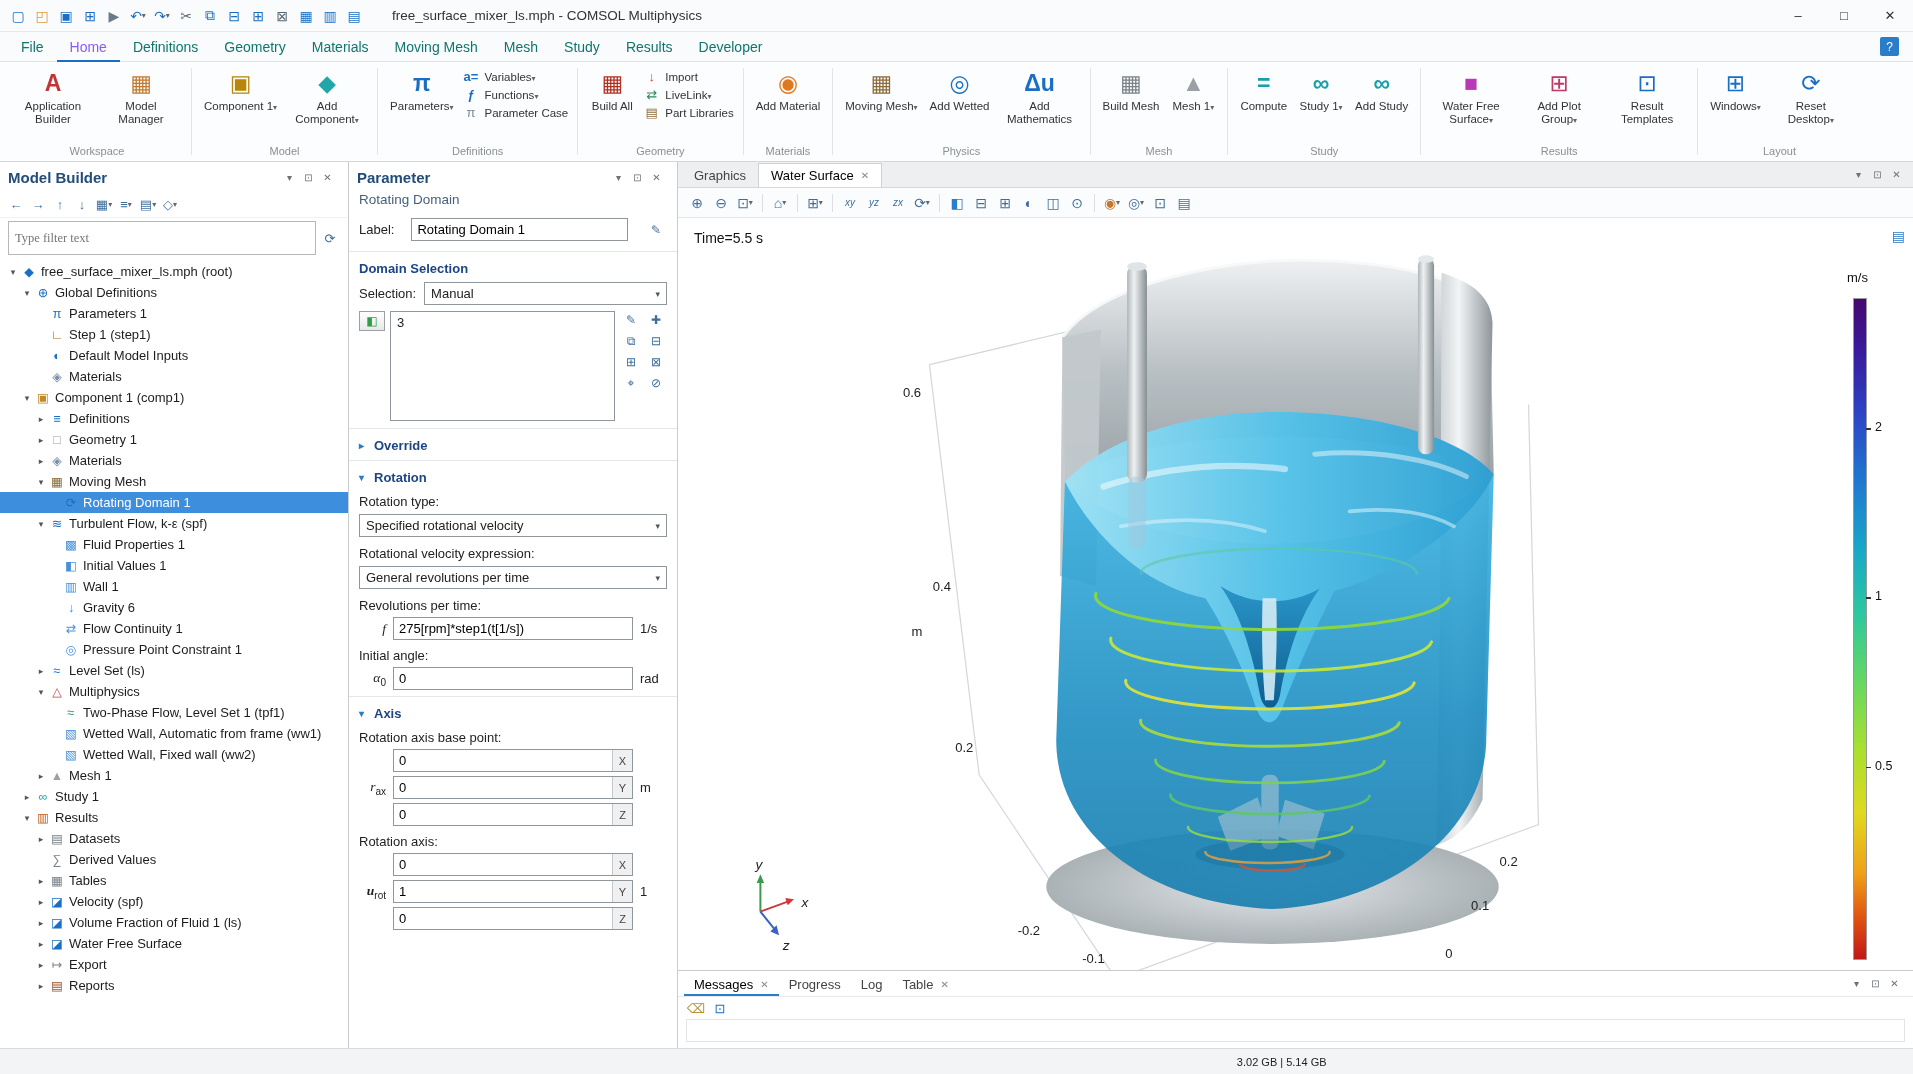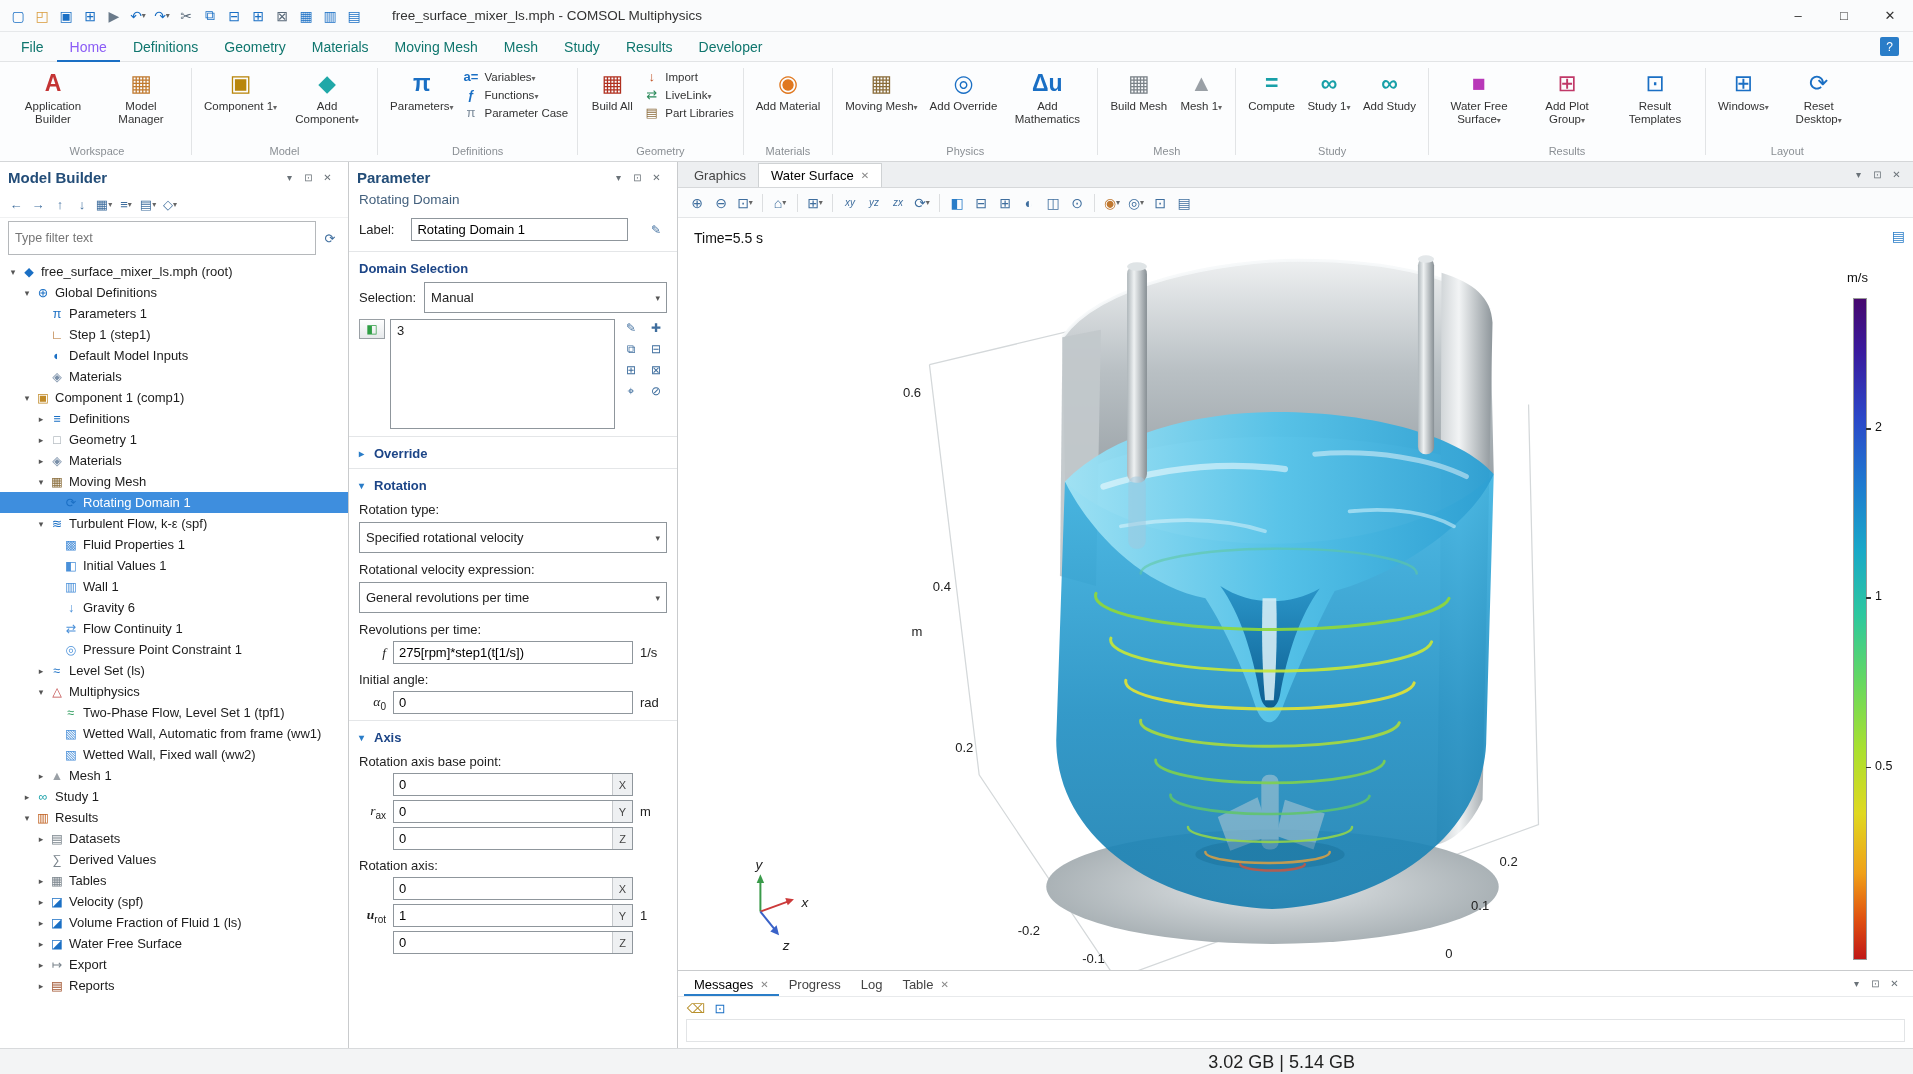--- a/index.html
+++ b/index.html
@@ -40,21 +40,21 @@
 
   
   .mb-panel{width:349px;border-right:1px solid #c9cbcd;display:flex;flex-direction:column;background:#fff}
   .panel-header{height:30px;display:flex;align-items:center;padding:0 8px;flex:none}
   .panel-title{font-size:15px;font-weight:bold;color:#234d78;flex:1;white-space:nowrap}
   .ph-ctrls{display:flex;align-items:center;gap:2px;padding:0 4px;align-self:center}
   .phbtn{width:17px;height:16px;display:flex;align-items:center;justify-content:center;color:#6a7278;font-size:10px}
   .mb-toolbar{height:26px;display:flex;align-items:center;gap:2px;padding:0 6px;border-bottom:1px solid #f0f1f2;flex:none}
   .tbtn{min-width:20px;height:20px;display:flex;align-items:center;justify-content:center;color:#3f6e9e;font-size:13px}
   .filter-row{display:flex;align-items:center;gap:4px;margin:3px 8px;flex:none}
-  .filter{flex:1;height:22px;border:1px solid #b5b8bb;font-size:12.5px;padding:16px 6px;font-family:Liberation Sans, sans-serif;color:#555;outline:none}
+  .filter{flex:1;height:22px;border:1px solid #b5b8bb;font-size:12.5px;padding:16px 6px;font-family:Liberation Serif, serif;color:#555;outline:none}
   .tree{flex:1;overflow:auto;padding:3px 0 0}
   .trow{height:21px;display:flex;align-items:center;padding-left:6px;font-size:13px;white-space:nowrap;color:#1c1c1c}
   .trow.sel{background:#3e8ede;color:#fff}
   .trow.sel .tarr{color:#fff}
   .tarr{width:14px;font-size:9px;color:#555;text-align:center;flex:none}
   .ticon{width:18px;text-align:center;font-size:12.5px;flex:none}
   .tlabel{padding-left:3px}
 
   
   .set-panel{width:329px;border-right:1px solid #c9cbcd;display:flex;flex-direction:column;background:#fff}
@@ -62,21 +62,21 @@
   .feature-name{color:#44617e;font-size:13.5px}
   .set-scroll{flex:1;overflow:auto;padding-bottom:10px}
   .label-row{display:flex;align-items:center;gap:17px;padding:3px 10px 6px}
   .flabel{font-size:13px;white-space:nowrap}
   .tinput{flex:1;height:23px;border:1px solid #8f969c;font-size:13px;padding:0 5px;font-family:inherit;min-width:0;outline:none;background:#fff}
   .ssep{border:0;border-top:1px solid #e4e6e8;margin:4px 0}
   .sec-header{display:flex;gap:5px;align-items:center;padding:5px 10px 3px;color:#1c4587;font-weight:700;font-size:13px}
   .sec-arrow{color:#2a7dc8;font-size:10px;width:10px;display:inline-block}
   .field-row{display:flex;align-items:center;gap:8px;padding:3px 10px}
   .field-label{padding:6px 10px 2px;font-size:13px}
-  .combo{flex:1;height:31px;border:1px solid #8f969c;background:#fff;display:flex;align-items:center;justify-content:space-between;padding:0 6px;font-size:13px;min-width:0}
+  .combo{flex:1;height:23px;border:1px solid #8f969c;background:#fff;display:flex;align-items:center;justify-content:space-between;padding:0 6px;font-size:13px;min-width:0}
   .combo-arrow{color:#555;font-size:9px;margin-left:6px}
   .sel-wrap{display:flex;gap:5px;padding:3px 10px;align-items:flex-start}
   .active-toggle{width:26px;height:20px;border:1px solid #9aa0a5;background:linear-gradient(#ffffff,#e6e9eb);display:flex;align-items:center;justify-content:center;color:#2f9e44;font-size:12px;flex:none}
   .sel-box{flex:1;height:110px;border:1px solid #8f969c;background:#fff;font-size:13px;padding:3px 6px;overflow:auto}
   .sel-item{height:18px}
   .sel-btns{display:grid;grid-template-columns:22px 22px;gap:3px;flex:none}
   .sbtn{width:22px;height:18px;display:flex;align-items:center;justify-content:center;color:#3f6e9e;font-size:12px}
   .expr-row,.vec-row{display:flex;align-items:center;gap:7px;padding:2px 10px}
   .sym{width:27px;text-align:right;font-size:13.5px;flex:none}
   .sym i{font-family:"Liberation Serif",serif}
@@ -112,21 +112,21 @@
   .bottom-panel{height:78px;border-top:1px solid #c9cbcd;background:#fff;display:flex;flex-direction:column;flex:none}
   .btabs{height:26px;display:flex;align-items:flex-end;padding:0 6px;border-bottom:1px solid #e8eaec;flex:none}
   .btabsin{display:flex;align-items:center;flex:1}
   .btab{height:24px;display:flex;align-items:center;gap:7px;padding:0 10px;font-size:13px;color:#444;white-space:nowrap}
   .btab.active{color:#000;box-shadow:inset 0 -2px 0 #2a7dc8}
   .btoolbar{height:22px;display:flex;align-items:center;gap:4px;padding:0 8px;flex:none}
   .bcontent{flex:1;margin:0 8px 6px;border:1px solid #e2e4e6;background:#fff}
 
   
   .statusbar{height:26px;background:#f3f4f5;border-top:1px solid #d8dadc;position:relative}
-  .mem{position:absolute;left:67%;top:50%;transform:translate(-50%,-50%);font-size:18px;color:#222;white-space:nowrap}
+  .mem{position:absolute;left:67%;top:50%;transform:translate(-50%,-50%);font-size:11px;color:#222;white-space:nowrap}
 </style>
 </head>
 <body>
 
 <div class="titlebar">
   <div class="qa" id="qa">
       <span class="qbtn" style="color:#1a6fc4">▢</span>
       <span class="qbtn" style="color:#d89b3a">◰</span>
       <span class="qbtn" style="color:#1a6fc4">▣</span>
       <span class="qbtn" style="color:#1a6fc4">⊞</span>
@@ -254,21 +254,21 @@
     </div>
     <div class="rsep"></div>
     <div class="rgroup">
       <div class="rrow">
         <div class="rbig">
           <span class="ricon" style="color:#8a6d3b">▦</span>
           <span class="rlabel">Moving Mesh<span class="dd">▾</span></span>
         </div>
         <div class="rbig">
           <span class="ricon" style="color:#1a6fc4">◎</span>
-          <span class="rlabel">Add Override</span>
+          <span class="rlabel">Add Wetted</span>
         </div>
         <div class="rbig">
           <span class="ricon" style="color:#1a6fc4;font-weight:700">Δu</span>
           <span class="rlabel">Add Mathematics</span>
         </div>
       </div>
       <div class="rglabel">Physics</div>
     </div>
     <div class="rsep"></div>
     <div class="rgroup">

